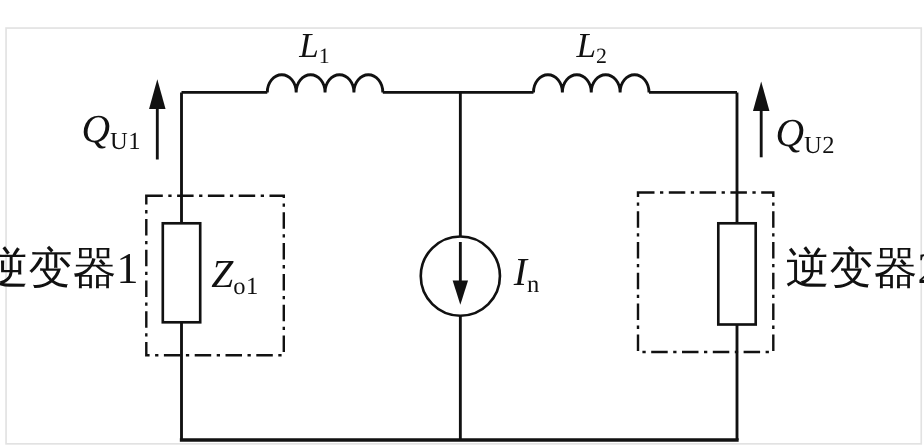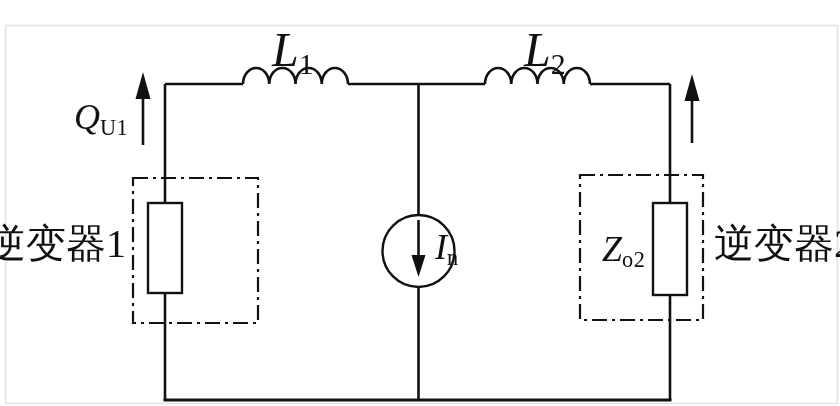--- a/index.html
+++ b/index.html
@@ -65,21 +65,21 @@
   .var-label .vsub {
     font-style: normal;
     font-size: 0.62em;
     vertical-align: -0.28em;
     letter-spacing: 0.5px;
   }
   .cjk-label {
     font-style: normal;
     font-size: 40px;
   }
-  .fs36 { font-size: 48px; }
+  .fs36 { font-size: 32px; }
   .fs40 { font-size: 36px; }
 </style>
 </head>
 <body>
 
 <div id="stage">
 
   <svg id="circuit-svg" width="840" height="406" viewBox="0 0 840 406">
 
     <rect class="frame" x="5.5" y="25.5" width="832" height="378"></rect>
@@ -123,27 +123,30 @@
   </div>
 
   <div class="label var-label fs36" style="left:524px; top:24px;text-align:center;">
     <span class="vmain">L</span><span class="vsub">2</span>
   </div>
 
   <div class="label var-label fs40" style="left:74px; top:98px;">
     <span class="vmain">Q</span><span class="vsub">U1</span>
   </div>
 
+  <div class="label var-label fs40" style="left:705px; top:102px;">
+    <span class="vmain">Q</span><span class="vsub">U2</span>
+  </div>
+
+  <div class="label var-label fs40" style="left:192px; top:230px;">
+    <span class="vmain">Z</span><span class="vsub">o1</span>
+  </div>
 
 
-  <div class="label var-label fs40" style="left:602px; top:230px;">
-    <span class="vmain">Z</span><span class="vsub">o2</span>
-  </div>
-
-  <div class="label var-label fs40" style="left:435px; top:228px;">
+  <div class="label var-label fs40" style="left:467px; top:228px;">
     <span class="vmain">I</span><span class="vsub">n</span>
   </div>
 
   <div class="label cjk-label" style="left:-14px; top:222px;">逆变器1</div>
 
   <div class="label cjk-label" style="left:714px; top:222px;">逆变器2</div>
 
 </div>
 
 </body></html>

